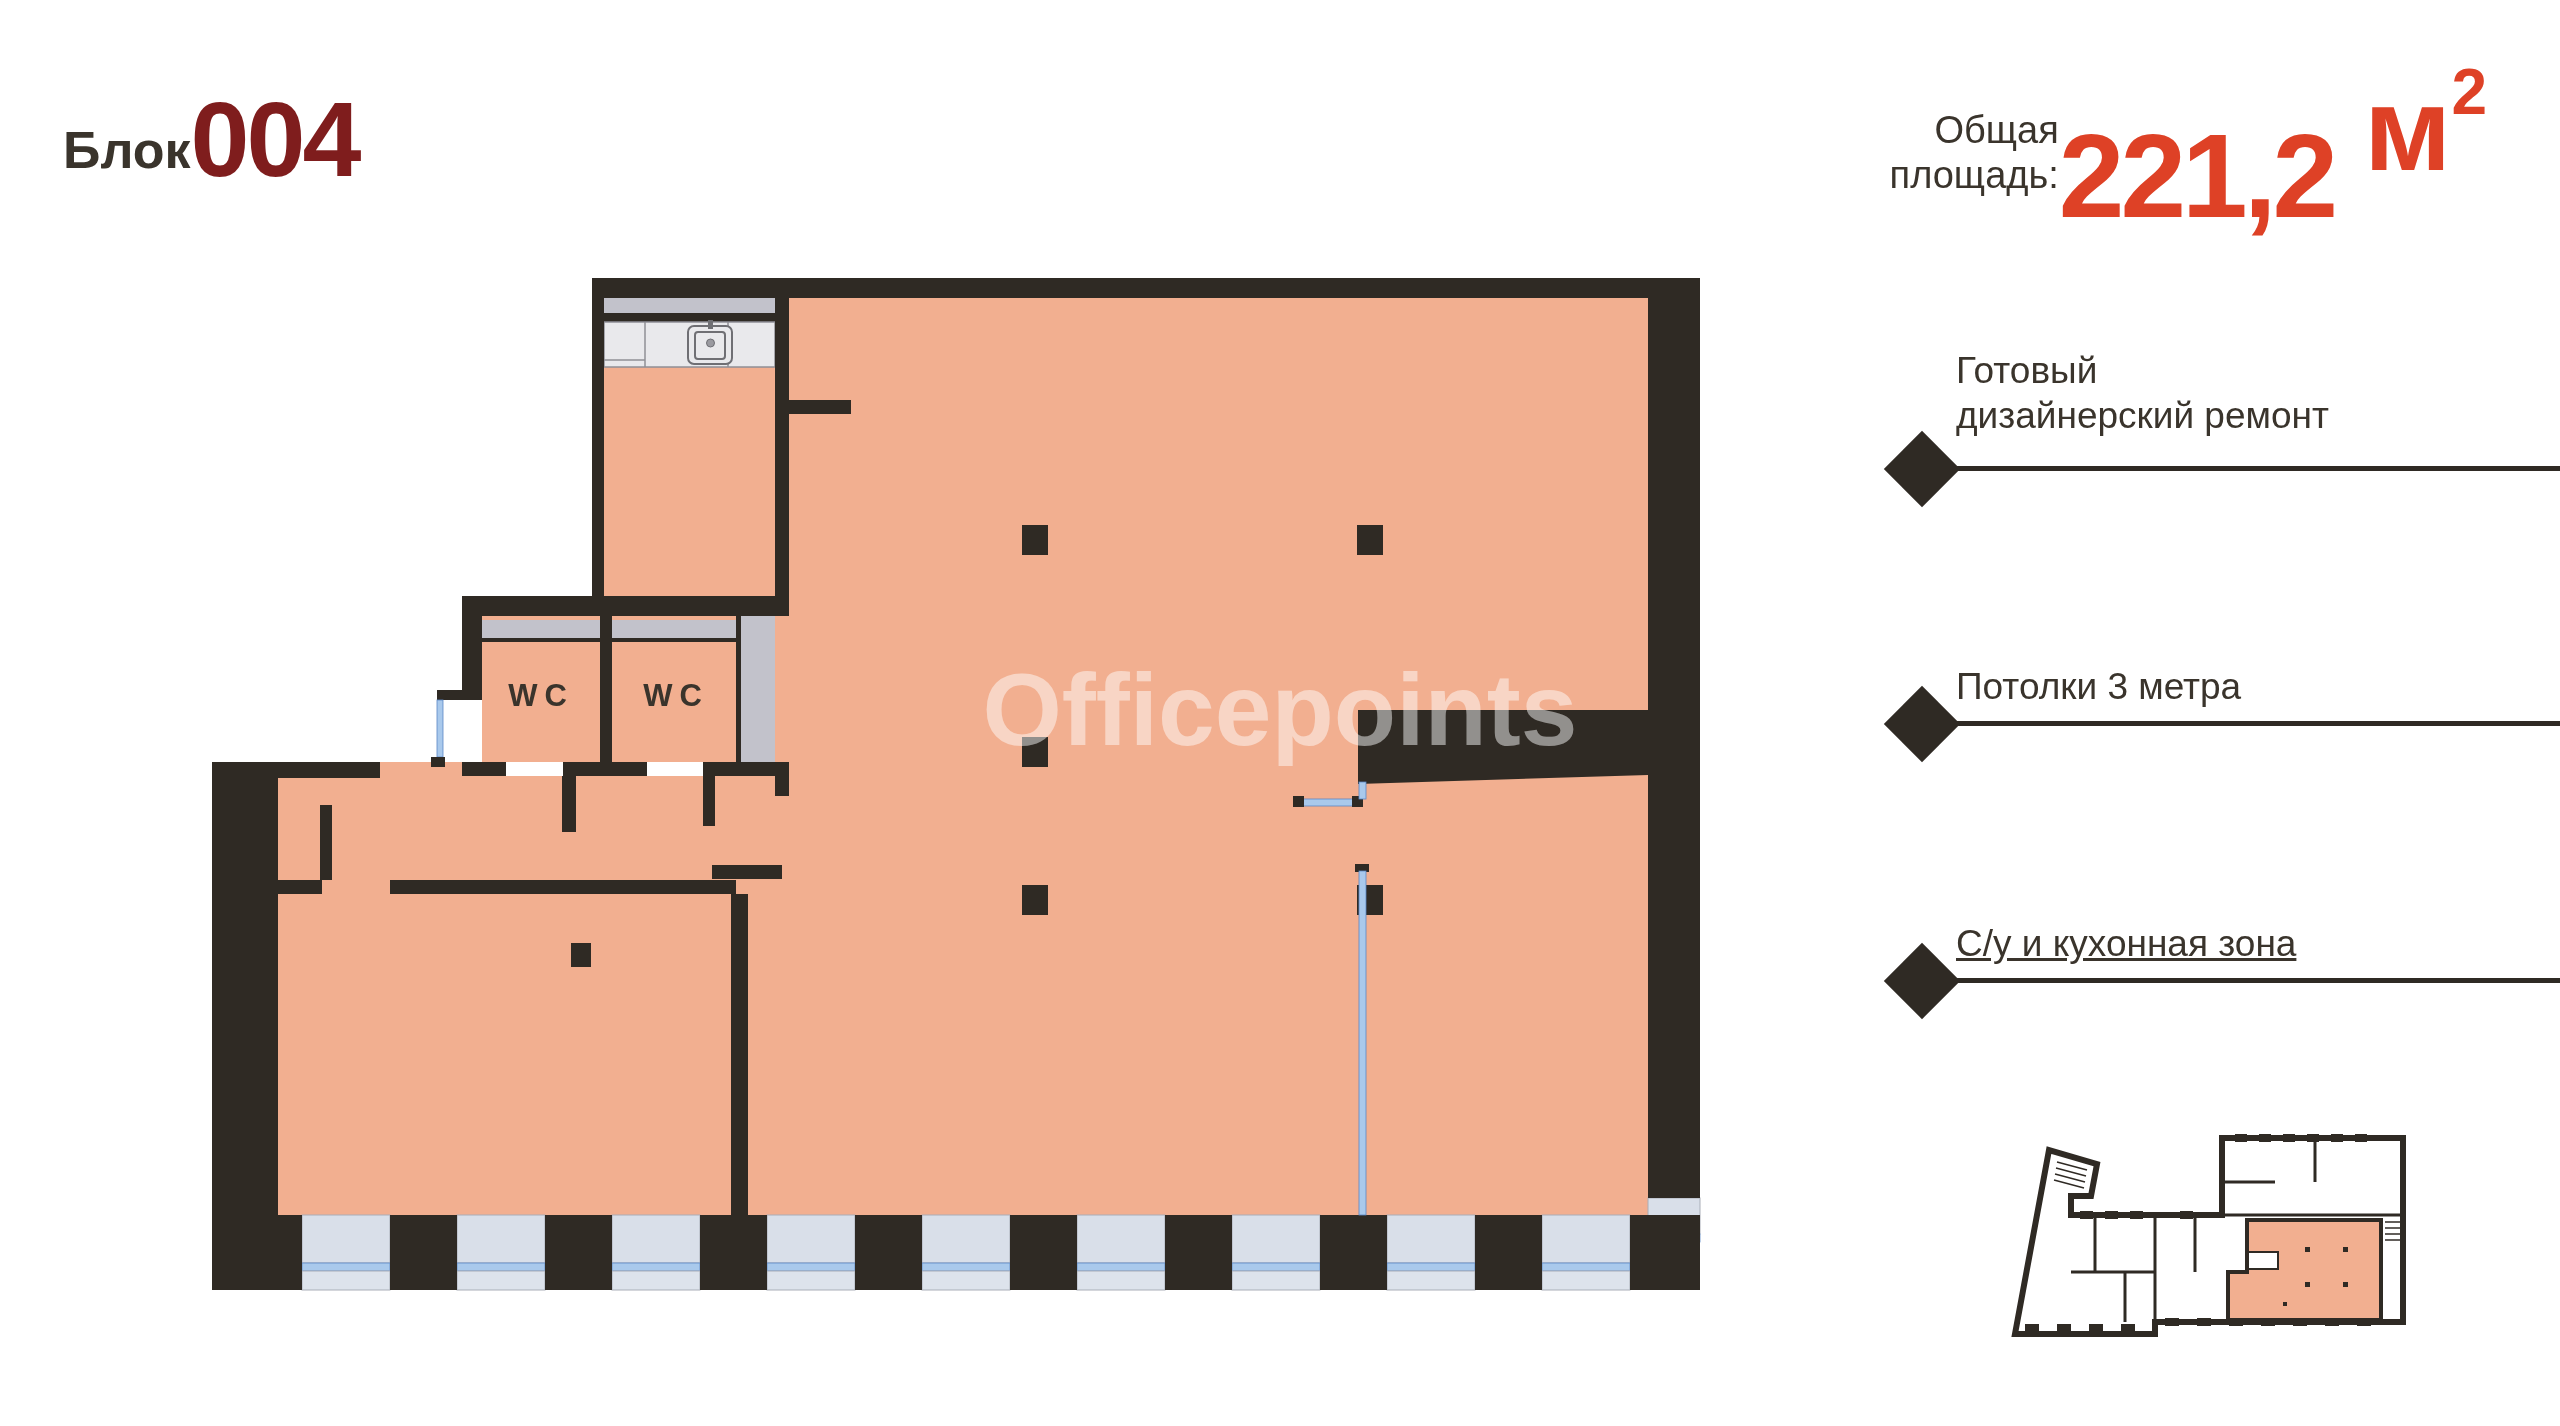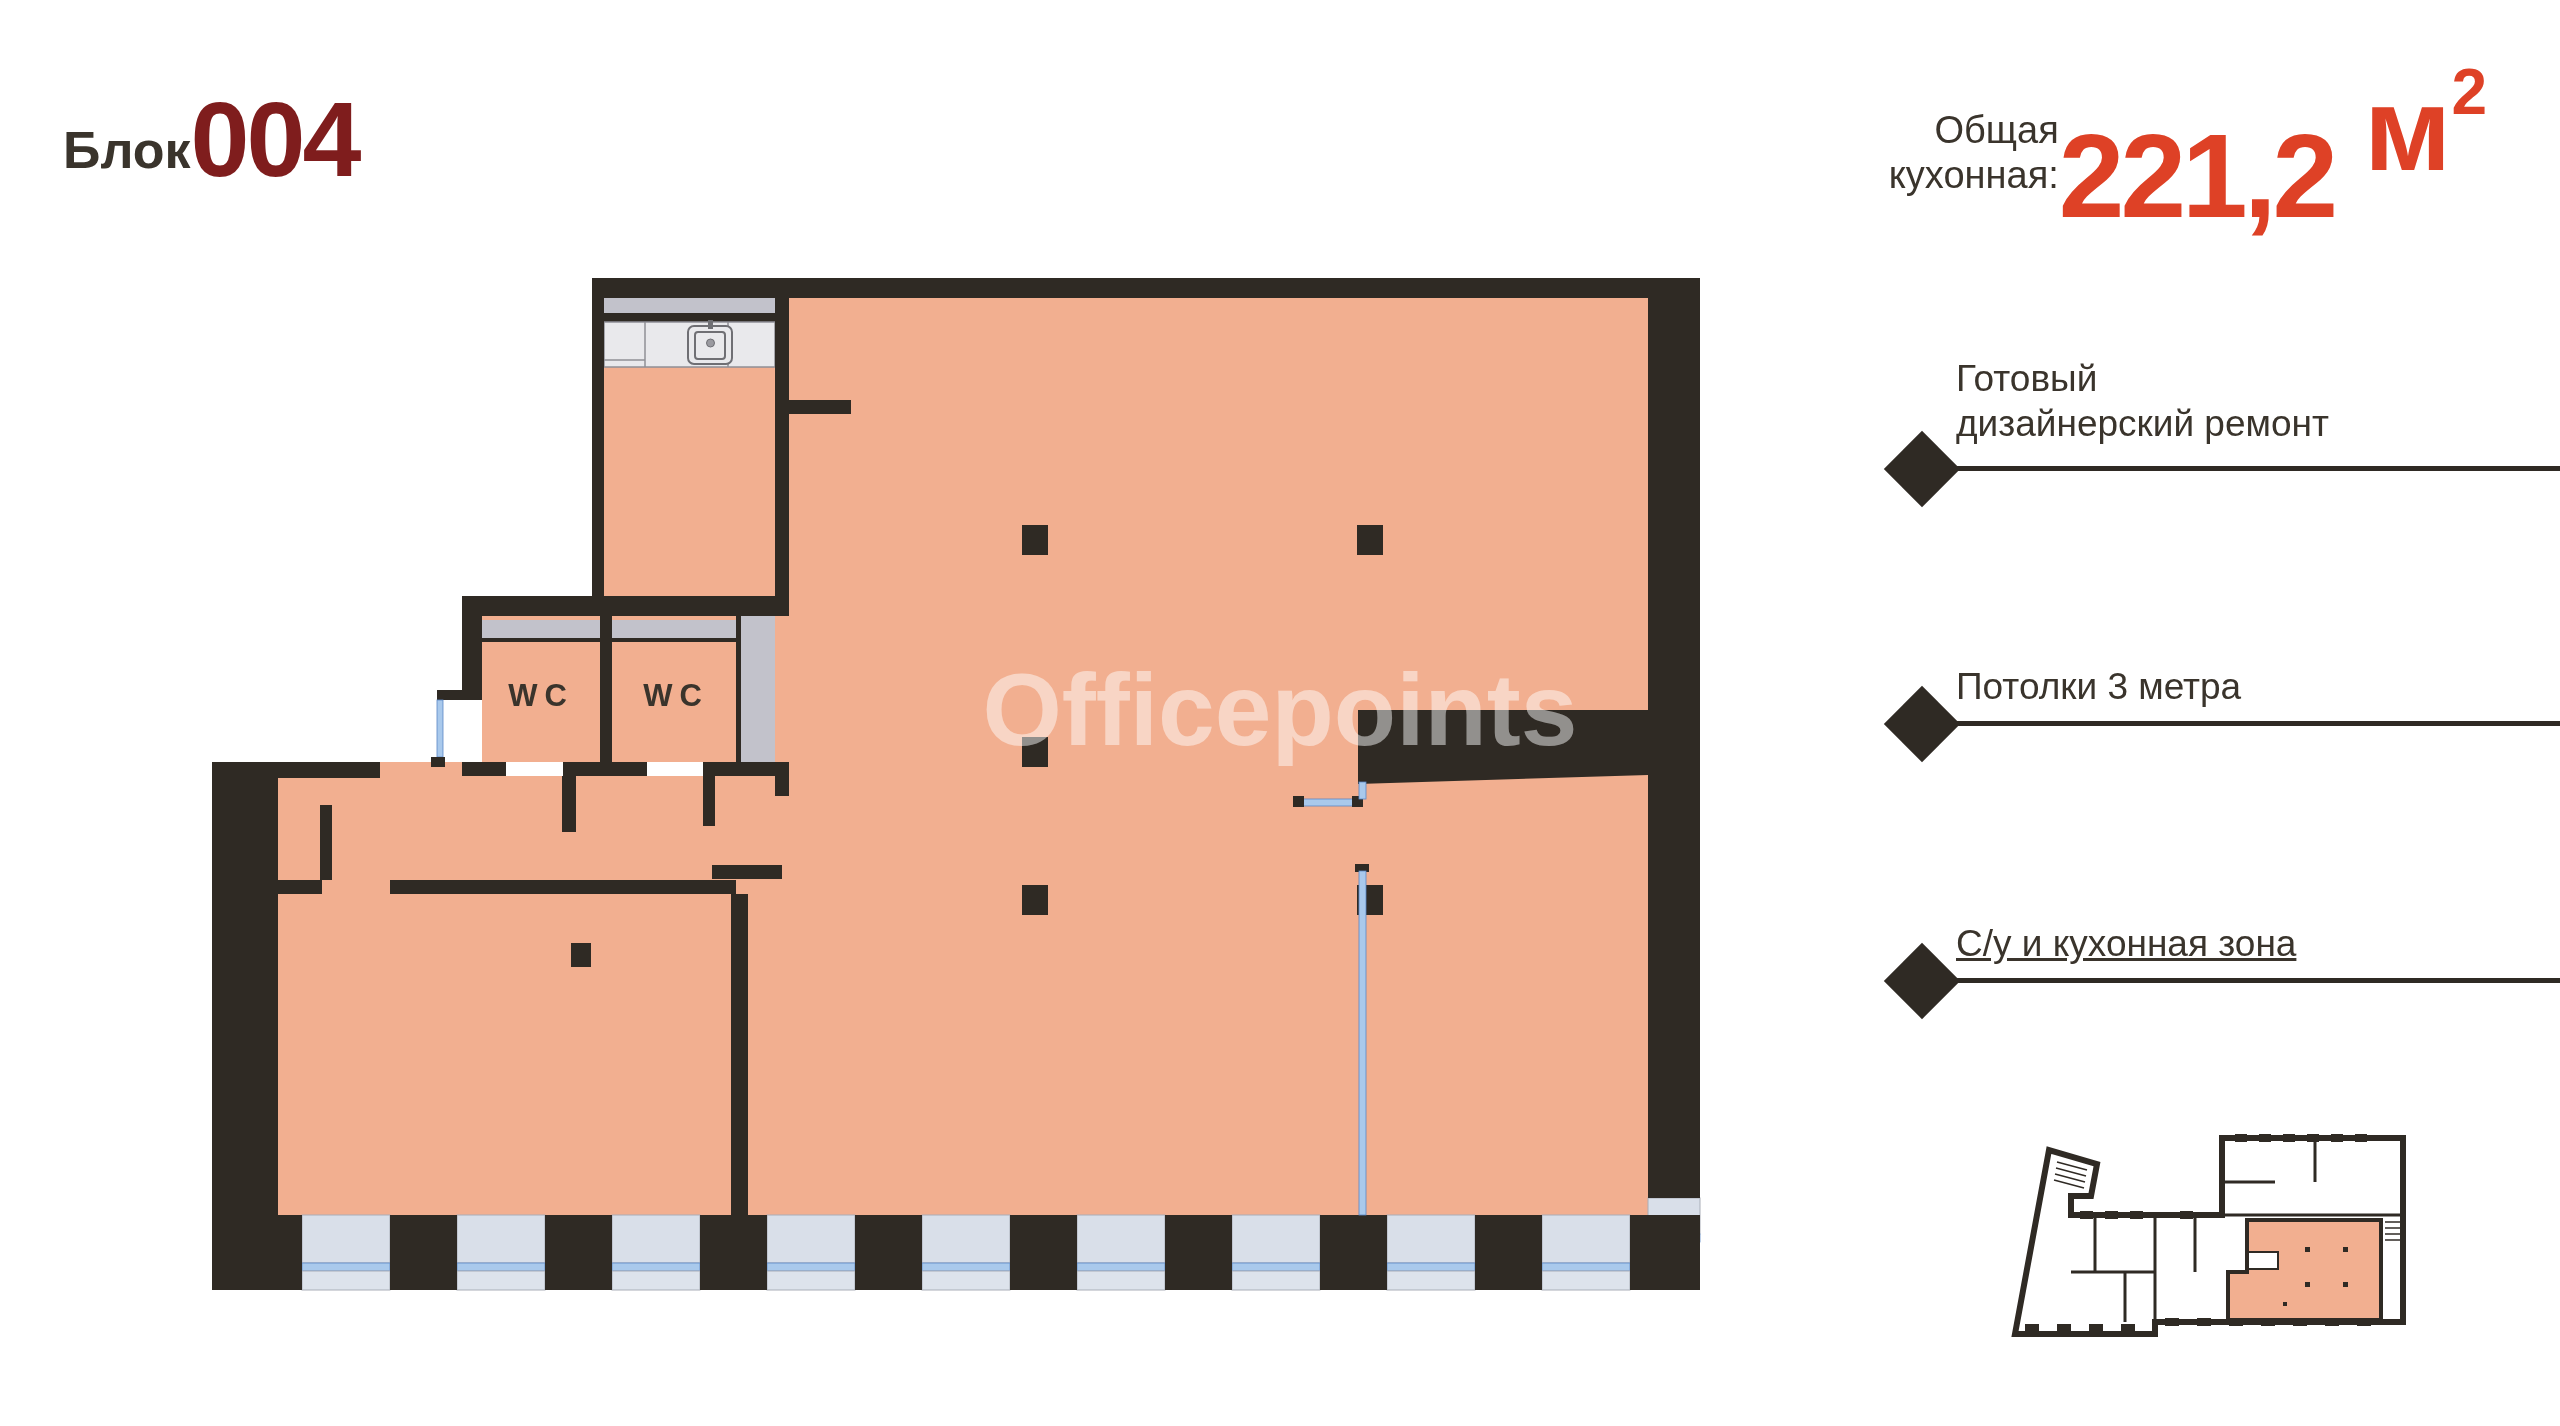--- a/index.html
+++ b/index.html
@@ -33,30 +33,30 @@
 <div class="page">
 
   <div class="title-block">
     <span class="block-label">Блок</span>
     <span class="block-number">004</span>
   </div>
 
   <div class="area-block">
     <div class="area-label">
       <div>Общая</div>
-      <div>кухонная:</div>
+      <div>площадь:</div>
     </div>
     <div class="area-value-wrap">
       <span class="area-value">221,2</span>
       <span class="area-unit">м</span>
       <span class="area-sup">2</span>
     </div>
   </div>
 
-  <div class="feature-text" style="top:356px;">
+  <div class="feature-text" style="top:348px;">
     <div>Готовый</div>
     <div>дизайнерский ремонт</div>
   </div>
   <div class="feature-diamond" style="left:1895px;top:442px;"></div>
   <div class="feature-line" style="top:466px;"></div>
 
   <div class="feature-text" style="top:664px;">
     <div>Потолки 3 метра</div>
   </div>
   <div class="feature-diamond" style="left:1895px;top:697px;"></div>

